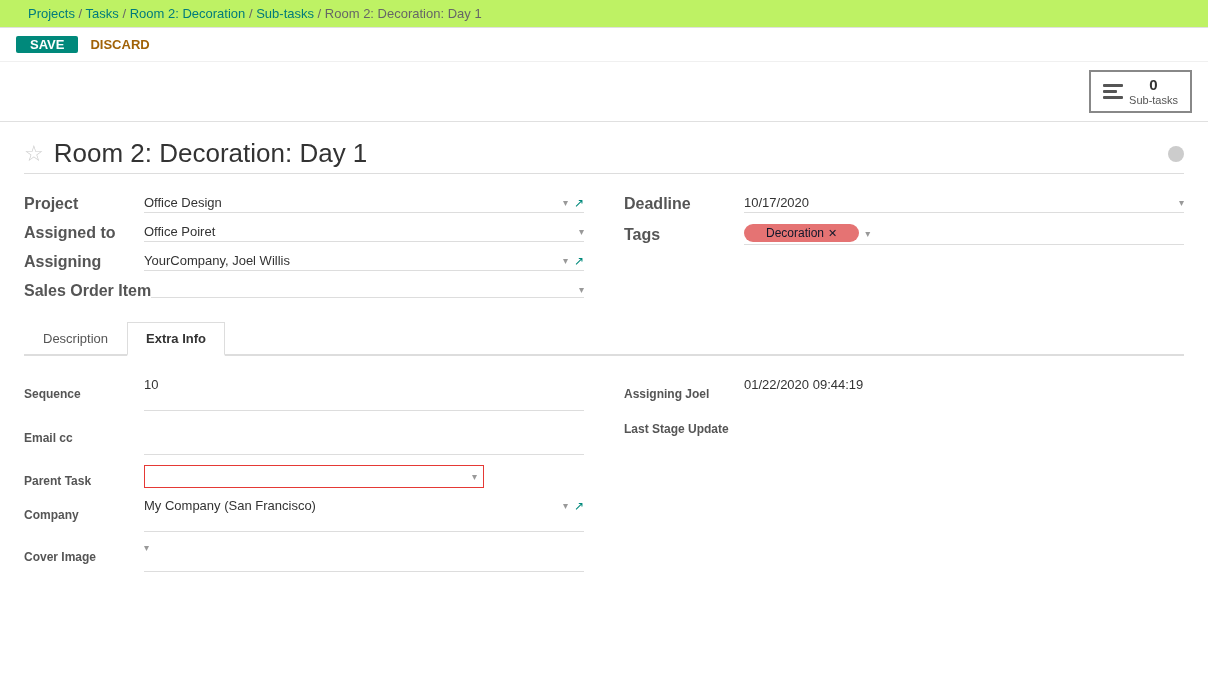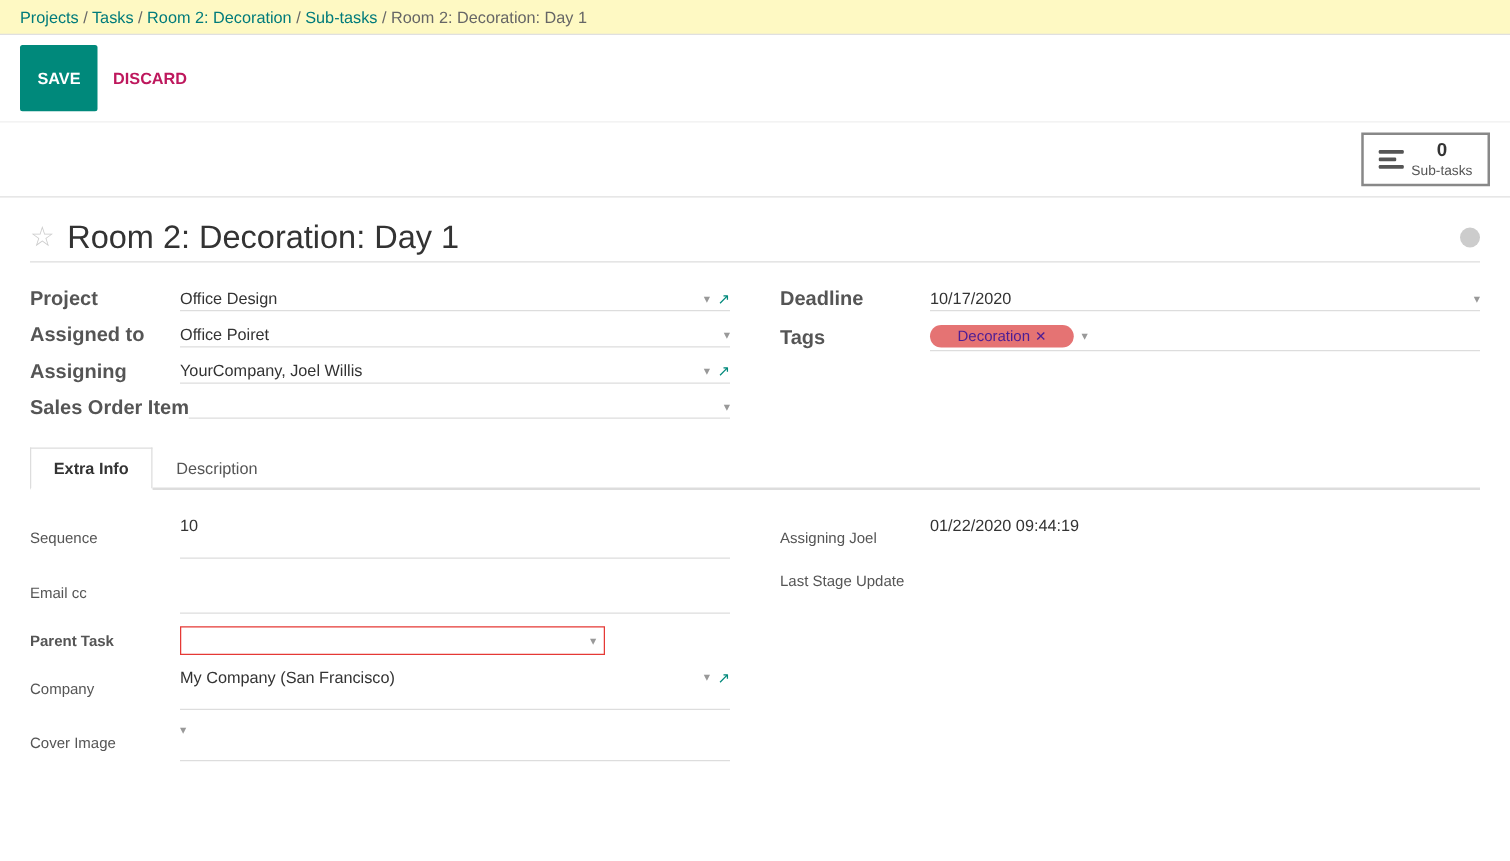--- a/index.html
+++ b/index.html
@@ -1,22 +1,22 @@
 <!DOCTYPE html>
 <html><head>
   <meta charset="utf-8">
   <style>
     * { box-sizing: border-box; margin: 0; padding: 0; }
     body { font-family: Arial, sans-serif; font-size: 13px; color: #333; background: #fff; }
 
     
     .top-bar {
-      background: #fef9c3;
+      background: #bef264;
       border-bottom: 1px solid #e0e0e0;
-      padding: 6px 16px;
+      padding: 6px 28px;
       display: flex;
       align-items: center;
     }
     .breadcrumb {
       font-size: 13px;
       color: #666;
     }
     .breadcrumb span { color: #666; }
     .breadcrumb a { color: #007b7b; text-decoration: none; }
 
@@ -25,30 +25,30 @@
       padding: 8px 16px;
       display: flex;
       align-items: center;
       gap: 12px;
       border-bottom: 1px solid #f0f0f0;
     }
     .btn-save {
       background: #00897b;
       color: #fff;
       border: none;
-      padding: 19px 14px;
+      padding: 1px 14px;
       font-size: 13px;
       font-weight: bold;
       cursor: pointer;
       border-radius: 2px;
     }
     .btn-discard {
       background: none;
       border: none;
-      color: #be185d;
+      color: #a16207;
       font-size: 13px;
       cursor: pointer;
       font-weight: bold;
     }
 
     
     .smart-buttons {
       display: flex;
       justify-content: flex-end;
       padding: 8px 16px;
@@ -160,21 +160,21 @@
     }
     .external-link {
       color: #00897b;
       font-size: 12px;
       cursor: pointer;
     }
 
     
     .tag-badge {
       background: #e57373;
-      color: #4c1d95;
+      color: #0f172a;
       border-radius: 12px;
       padding: 2px 22px;
       font-size: 12px;
       display: inline-flex;
       align-items: center;
       gap: 4px;
     }
     .tag-badge-x {
       cursor: pointer;
       font-size: 11px;
@@ -211,21 +211,21 @@
       display: grid;
       grid-template-columns: 1fr 1fr;
       gap: 0 40px;
     }
     .extra-form-row {
       display: flex;
       align-items: center;
       padding: 5px 0;
     }
     .extra-form-label {
-      font-weight: normal;
+      font-weight: bold;
       font-size: 12px;
       color: #555;
       min-width: 120px;
       flex-shrink: 0;
     }
     .extra-form-value {
       flex: 1;
       font-size: 13px;
       color: #333;
       border-bottom: 1px solid #ddd;
@@ -240,21 +240,21 @@
       outline: none;
       font-size: 13px;
       color: #333;
       width: 100%;
       background: transparent;
     }
 
     
     .parent-task-row {
       display: flex;
-      align-items: center;
+      align-items: flex-end;
       padding: 5px 0;
     }
     .parent-task-label {
       font-weight: bold;
       font-size: 12px;
       color: #555;
       min-width: 120px;
       flex-shrink: 0;
     }
     .parent-task-value {
@@ -376,22 +376,22 @@
             <span>Decoration</span>
             <span class="tag-badge-x">✕</span>
           </span>
           <span class="dropdown-arrow">▾</span>
         </div>
       </div>
     </div>
   </div>
 
   <div class="tabs">
+    <div class="tab">Description</div>
     <div class="tab active">Extra Info</div>
-    <div class="tab">Description</div>
   </div>
 
   <div class="extra-info">
     <div class="extra-info-grid">
 
       <div>
 
         <div class="extra-form-row">
           <span class="extra-form-label">Sequence</span>
           <div class="extra-form-value">

